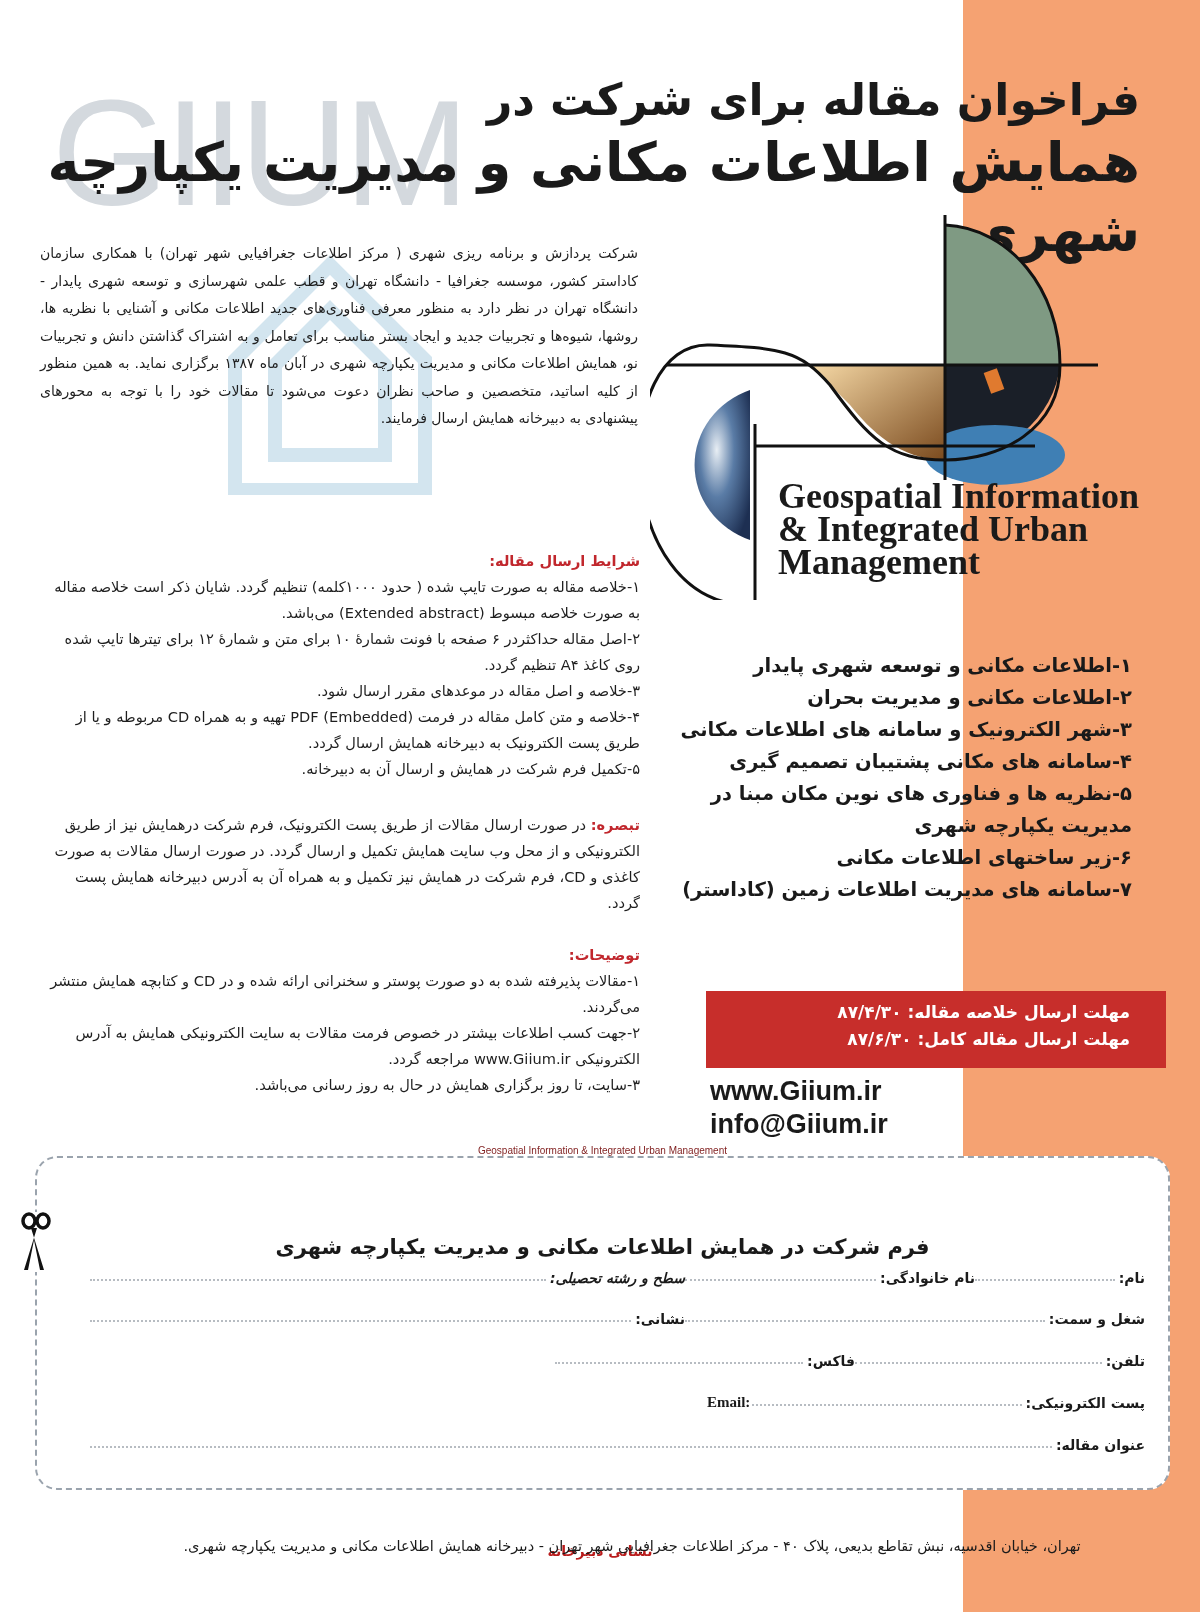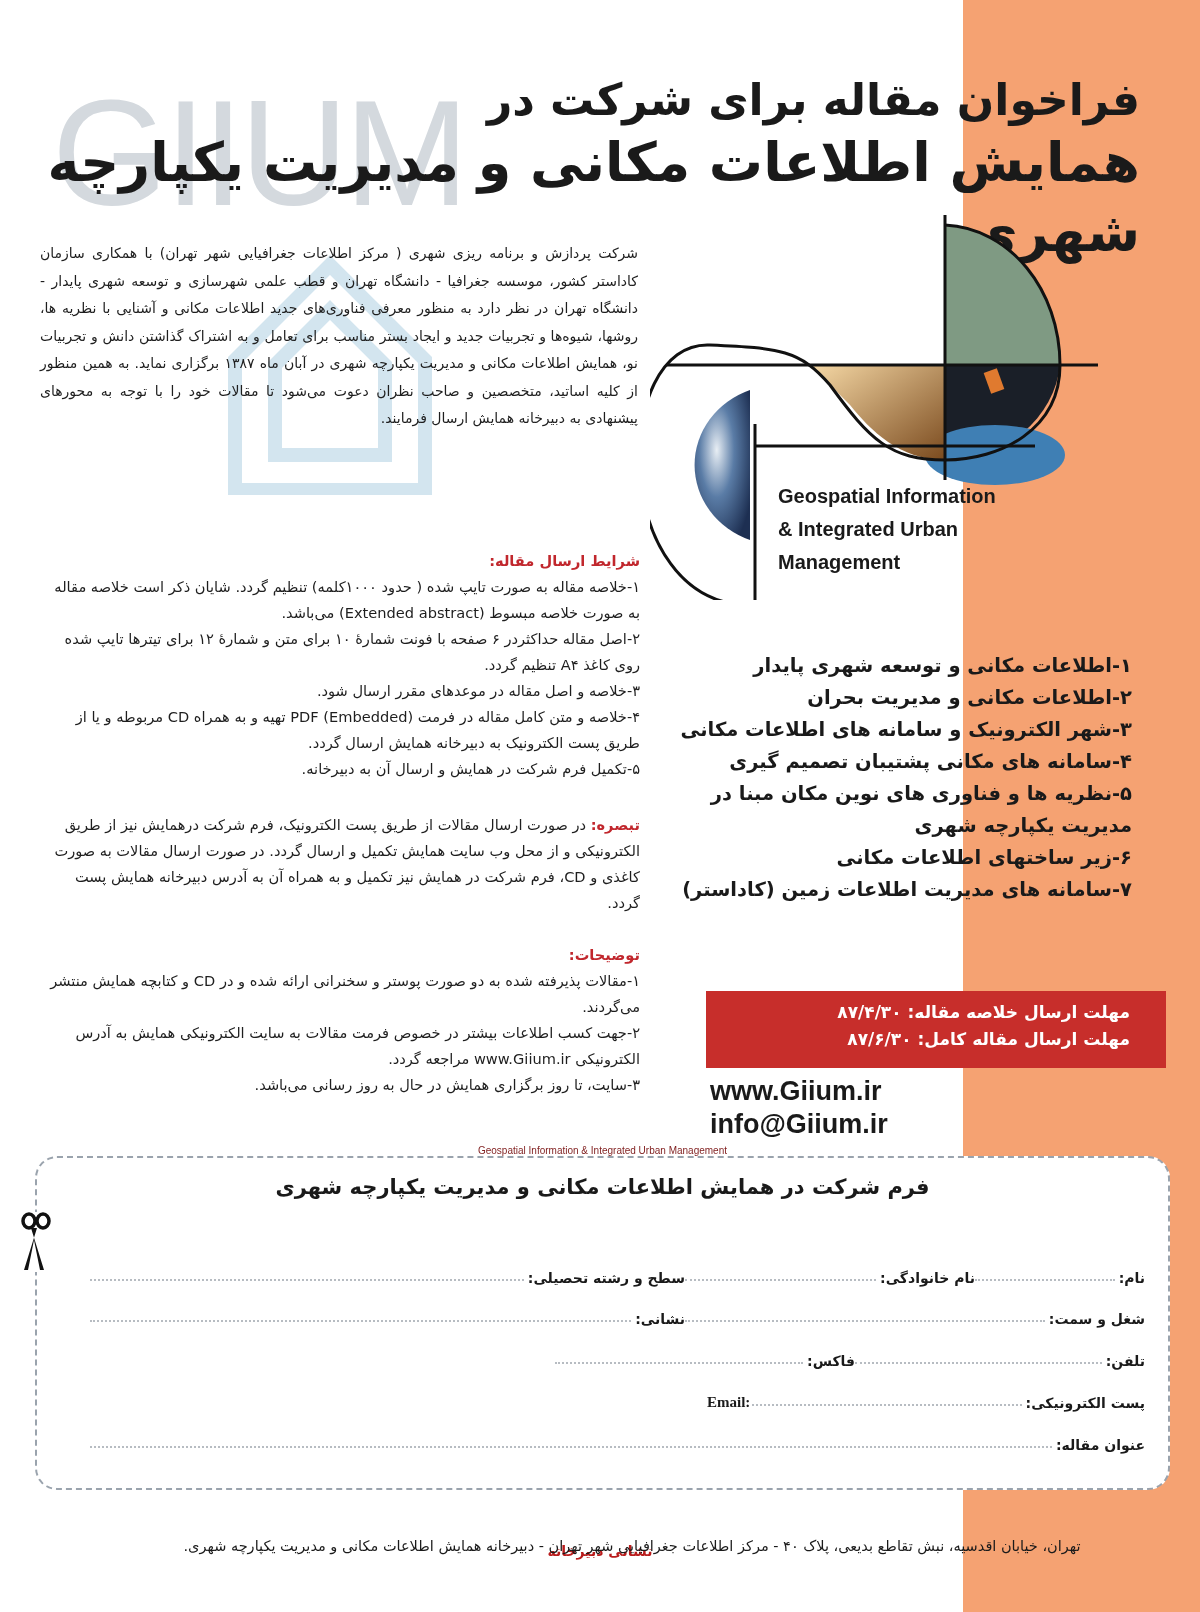--- a/index.html
+++ b/index.html
@@ -21,37 +21,37 @@
   .intro { position: absolute; left: 40px; top: 240px; width: 598px; direction: rtl; text-align: justify;
     font-size: 14px; line-height: 27.5px; color: #1e1e1e; }
 
   .section { position: absolute; left: 40px; width: 600px; direction: rtl; text-align: right;
     font-size: 14.6px; line-height: 26px; color: #1e1e1e; }
   .section .head { color: #c1272d; font-weight: 700; font-size: 14.6px; }
   .section .item { display: block; }
   .inline-red { color: #c1272d; font-weight: 700; }
 
   .graphic { position: absolute; left: 650px; top: 210px; width: 550px; height: 390px; }
-  .graphic-title { position: absolute; left: 778px; top: 480px; font-family: Liberation Sans, sans-serif; font-weight: 700;
-    font-size: 20px; line-height: 33px; color: #1a1a1a; }
+  .graphic-title { position: absolute; left: 778px; top: 480px; font-family: Liberation Serif, serif; font-weight: 700;
+    font-size: 36px; line-height: 33px; color: #1a1a1a; }
 
   .axes { position: absolute; right: 68px; top: 650px; width: 480px; direction: rtl; text-align: right; }
   .axes .head { font-size: 28px; font-weight: 800; line-height: 44px; margin-bottom: 4px; }
   .axes .item { font-size: 19.5px; font-weight: 800; line-height: 32px; }
 
   .deadline { position: absolute; left: 706px; top: 991px; width: 460px; height: 77px; background: #c72e2b; color: #ffffff;
     direction: rtl; text-align: right; padding: 8px 36px 0 0; font-size: 17px; line-height: 27px; font-weight: 700; }
 
   .contact { position: absolute; left: 710px; top: 1075px; font-family: "Liberation Sans", sans-serif; font-weight: 700;
     font-size: 27px; line-height: 33px; color: #1a1a1a; }
 
   .form-box { position: absolute; left: 35px; top: 1156px; width: 1135px; height: 334px; border: 2px dashed #9aa3ad; border-radius: 22px;
     background: #ffffff; }
   .scissors { position: absolute; left: 20px; top: 1212px; width: 32px; height: 60px; background: #fff; }
-  .form-title { position: absolute; left: 35px; top: 1172px; width: 1135px; text-align: center; direction: rtl;
+  .form-title { position: absolute; left: 35px; top: 1232px; width: 1135px; text-align: center; direction: rtl;
     font-weight: 800; font-size: 21px; line-height: 30px; }
   .form-subtitle { position: absolute; left: 35px; top: 1145px; width: 1135px; text-align: center;
     font-family: "Liberation Sans", sans-serif; font-size: 10px; color: #7f1d1d; }
   .form-row { position: absolute; right: 55px; left: 90px; height: 24px; direction: rtl; display: flex; align-items: flex-end; }
   .field { display: flex; align-items: flex-end; direction: rtl; }
   .field .lbl { font-weight: 700; font-size: 14px; white-space: nowrap; padding-left: 4px; }
   .field .dots { flex: 1; border-bottom: 2px dotted #b7bcc2; height: 1px; margin-bottom: 5px; }
   .email-lbl { font-family: "Liberation Serif", serif; font-weight: 700; font-size: 15px; direction: ltr; padding: 0 2px; }
 
   .address-title { position: absolute; left: 0; top: 1511px; width: 1200px; text-align: center; direction: rtl;
@@ -175,21 +175,21 @@
 
 <div class="form-row" style="top:1262px;">
   <div class="field" style="width:170px;">
     <span class="lbl">نام:</span>
       <span class="dots"></span>
   </div>
   <div class="field" style="width:290px;">
     <span class="lbl">نام خانوادگی:</span>
       <span class="dots"></span>
   </div>
-  <div class="field" style="flex:1;">
+  <div class="field" style="flex:1;font-style:italic;">
     <span class="lbl">سطح و رشته تحصیلی:</span>
       <span class="dots"></span>
   </div>
 </div>
 
 <div class="form-row" style="top:1303px;">
   <div class="field" style="width:460px;">
     <span class="lbl">شغل و سمت:</span>
       <span class="dots"></span>
   </div>

